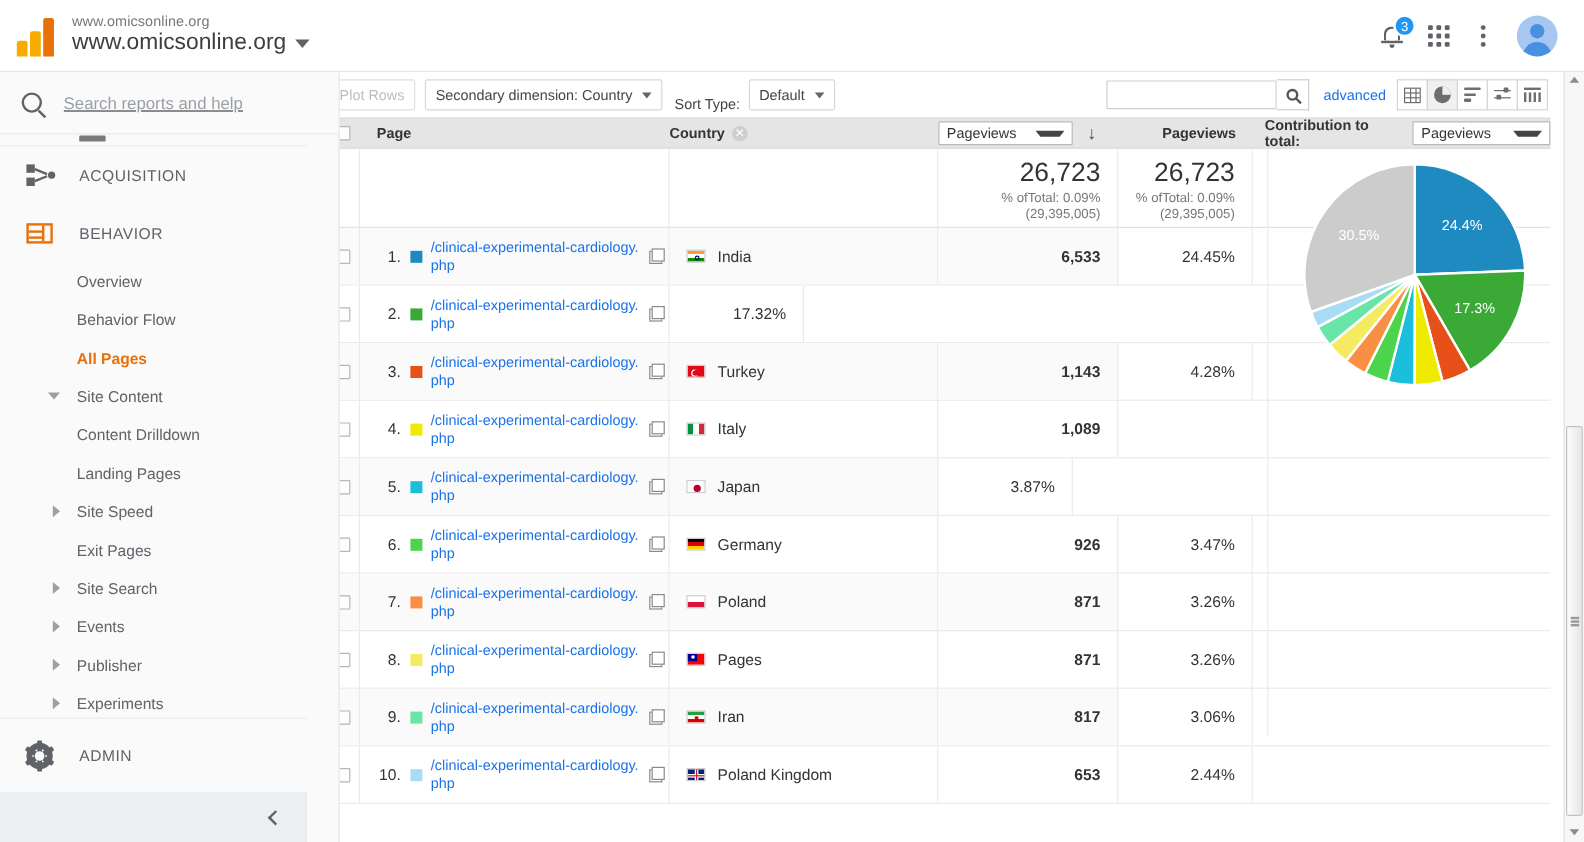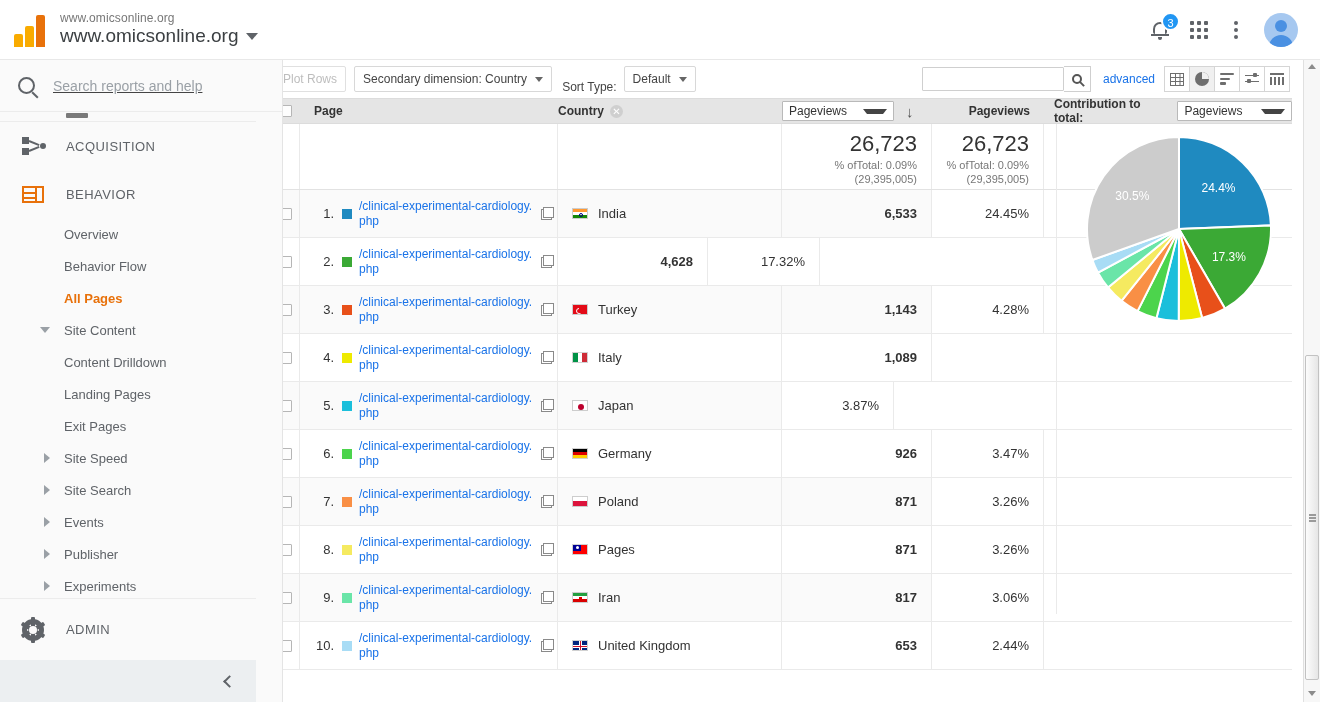--- a/index.html
+++ b/index.html
@@ -408,28 +408,28 @@
         </div>
         <div class="nav-sub">
           <span class="arrow-slot"></span>
           <span class="label">Content Drilldown</span>
         </div>
         <div class="nav-sub">
           <span class="arrow-slot"></span>
           <span class="label">Landing Pages</span>
         </div>
         <div class="nav-sub">
+          <span class="arrow-slot">
+              <span class="tri-right"></span>
+            </span>
+          <span class="label">Site Speed</span>
+        </div>
+        <div class="nav-sub">
           <span class="arrow-slot"></span>
           <span class="label">Exit Pages</span>
-        </div>
-        <div class="nav-sub">
-          <span class="arrow-slot">
-              <span class="tri-right"></span>
-            </span>
-          <span class="label">Site Speed</span>
         </div>
         <div class="nav-sub">
           <span class="arrow-slot">
               <span class="tri-right"></span>
             </span>
           <span class="label">Site Search</span>
         </div>
         <div class="nav-sub">
           <span class="arrow-slot">
               <span class="tri-right"></span>
@@ -597,21 +597,20 @@
             <div class="row">
               <span class="cell r-check">
                 <span class="chk"></span>
               </span>
               <span class="cell r-page">
                 <span class="rank">2.</span>
                 <span class="swatch" style="background:#3ba935"></span>
                 <span class="pagelink">/clinical-experimental-cardiology.php</span>
                 <span class="extlink"></span>
               </span>
-              <span class="cell r-pv1">4,628</span>
               <span class="cell r-pv2">17.32%</span>
               <span class="r-rest"></span>
             </div>
             <div class="row odd">
               <span class="cell r-check">
                 <span class="chk"></span>
               </span>
               <span class="cell r-page">
                 <span class="rank">3.</span>
                 <span class="swatch" style="background:#e8501a"></span>
@@ -763,21 +762,21 @@
                 <span class="extlink"></span>
               </span>
               <span class="cell r-ctry">
                 <span class="flag">
                   <span style="position:absolute;inset:0;background:#00247d"></span>
                   <span style="position:absolute;left:0;top:4px;width:16px;height:3px;background:#fff"></span>
                   <span style="position:absolute;left:6px;top:0;width:3px;height:11px;background:#fff"></span>
                   <span style="position:absolute;left:0;top:4.6px;width:16px;height:1.8px;background:#cf142b"></span>
                   <span style="position:absolute;left:6.6px;top:0;width:1.8px;height:11px;background:#cf142b"></span>
                 </span>
-                <span class="ctry-name">United Kingdom</span>
+                <span class="ctry-name">Poland Kingdom</span>
               </span>
               <span class="cell r-pv1">653</span>
               <span class="cell r-pv2">2.44%</span>
               <span class="r-rest"></span>
             </div>
           </div>
 
       </div>
 
       <div class="pie-panel">

